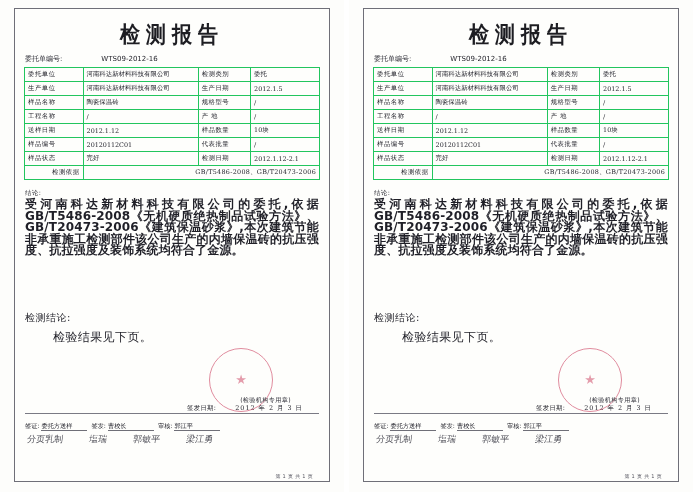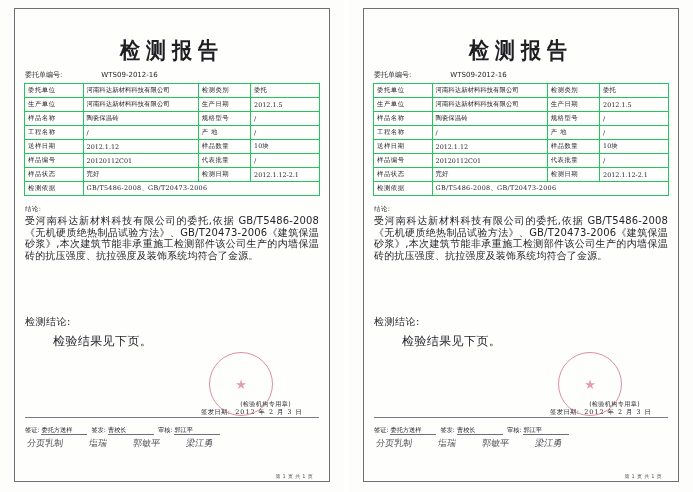--- a/index.html
+++ b/index.html
@@ -66,21 +66,21 @@
     text-align: right;
     font-size: 5px;
   }
   .title {
     text-align: center;
     font-family: "DejaVu Serif", serif;
     font-size: 20px;
     font-weight: bold;
     letter-spacing: 6px;
     color: #1d1d22;
-    margin-top: 28px;
+    margin-top: 12px;
     margin-bottom: 4px;
   }
   .title span {
     display: inline-block;
     transform: scaleY(1.12);
   }
   .subline {
     display: flex;
     align-items: center;
     font-size: 7px;
@@ -129,34 +129,36 @@
   }
   td.wide {
     letter-spacing: .3px;
   }
   .hand {
     font-family: "DejaVu Serif", serif;
     color: #23232c;
   }
   .basis-row td {
     height: 13px;
+    text-align: right;
   }
   .concl-label {
     font-size: 6.4px;
     color: #1f1f27;
     margin: 9px 0 0 10px;
     letter-spacing: .5px;
   }
   .concl-body {
-    font-size: 10px;
+    font-size: 12px;
     color: #1f1f27;
     line-height: 11.5px;
     margin: 1px 10px 0 10px;
     text-align: justify;
     letter-spacing: .15px;
+    font-weight: bold;
   }
   .result-label {
     font-size: 10px;
     color: #1f1f27;
     margin: 54px 0 0 10px;
     letter-spacing: .5px;
   }
   .result-body {
     font-size: 12px;
     color: #1f1f27;
@@ -197,21 +199,21 @@
     white-space: nowrap;
   }
   .issue-row {
     display: flex;
     justify-content: flex-end;
     align-items: baseline;
     font-size: 6.4px;
     color: #1f1f27;
     margin: 6px 26px 0 0;
     letter-spacing: .3px;
-    gap: 5px;
+    gap: 19px;
   }
   .issue-row .date {
     font-family: "DejaVu Serif", serif;
     letter-spacing: 1px;
   }
   .sign-row {
     display: flex;
     align-items: flex-end;
     font-size: 6.2px;
     color: #1f1f27;

